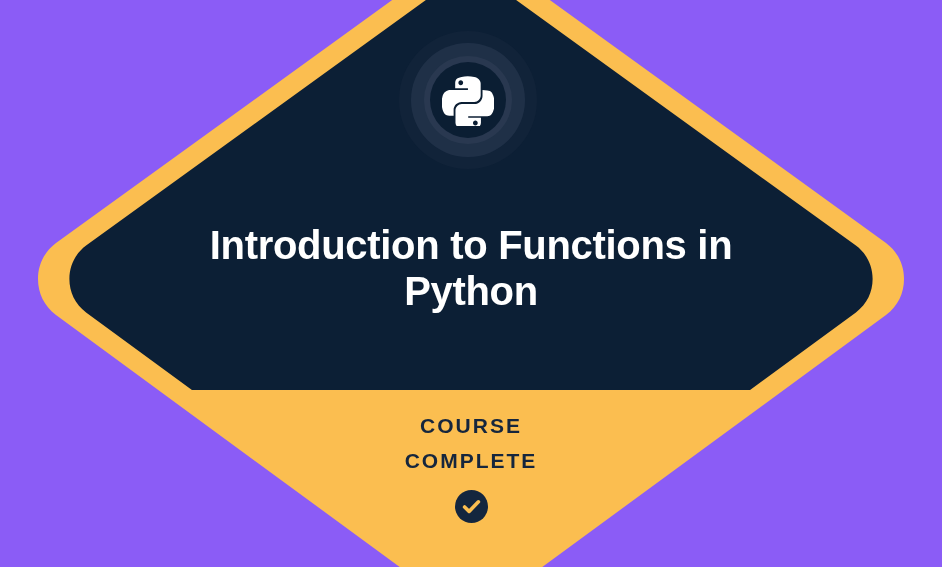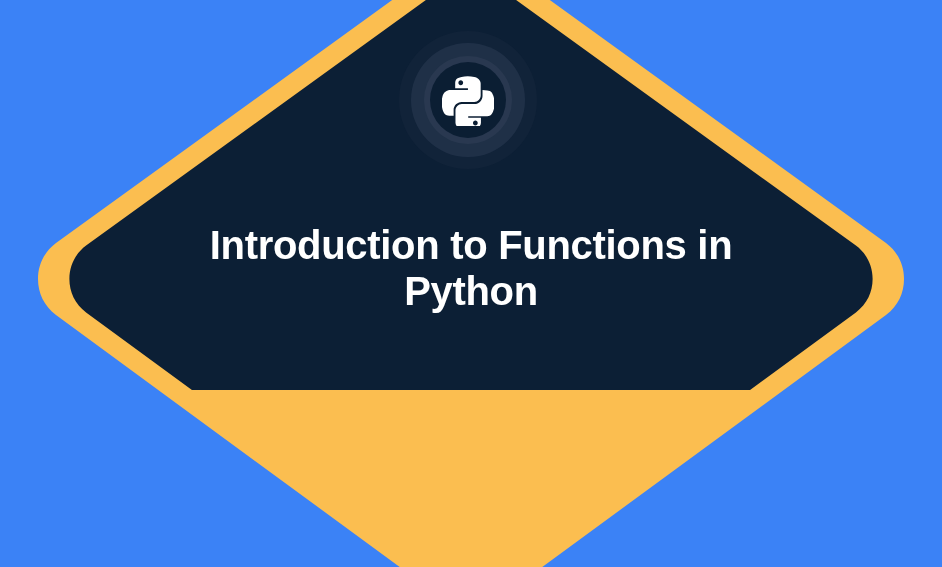--- a/index.html
+++ b/index.html
@@ -12,21 +12,21 @@
     height: 567px;
     overflow: hidden;
     font-family: "Liberation Sans", sans-serif;
     -webkit-font-smoothing: antialiased;
   }
 
   #badge-canvas {
     position: relative;
     width: 942px;
     height: 567px;
-    background: #3b82f6;
+    background: #8b5cf6;
   }
 
   #badge-svg {
     position: absolute;
     left: 0;
     top: 0;
     width: 942px;
     height: 567px;
     display: block;
   }
@@ -202,15 +202,24 @@
                  c 2.79 0 5.05 2.29 5.05 5.12
                  c 0 2.84 -2.26 5.15 -5.05 5.15
                  c -2.78 0 -5.05 -2.31 -5.05 -5.15
                  c 0 -2.83 2.27 -5.12 5.05 -5.12 Z"></path>
       </svg>
     </div>
 
     <h1 id="course-title">Introduction to Functions in
 Python</h1>
 
+    <div id="status-block">
+      <div id="status-label">COURSE
+COMPLETE</div>
+
+      <svg id="check-badge" viewBox="0 0 33 33">
+        <circle cx="16.5" cy="16.5" r="16.5" fill="#14263E"></circle>
+        <path d="M9.6 17.0 L14.1 21.4 L23.4 11.8" fill="none" stroke="#FBBE50" stroke-width="3.6" stroke-linecap="round" stroke-linejoin="round"></path>
+      </svg>
+    </div>
 
   </div>
 </div>
 
 </body></html>

